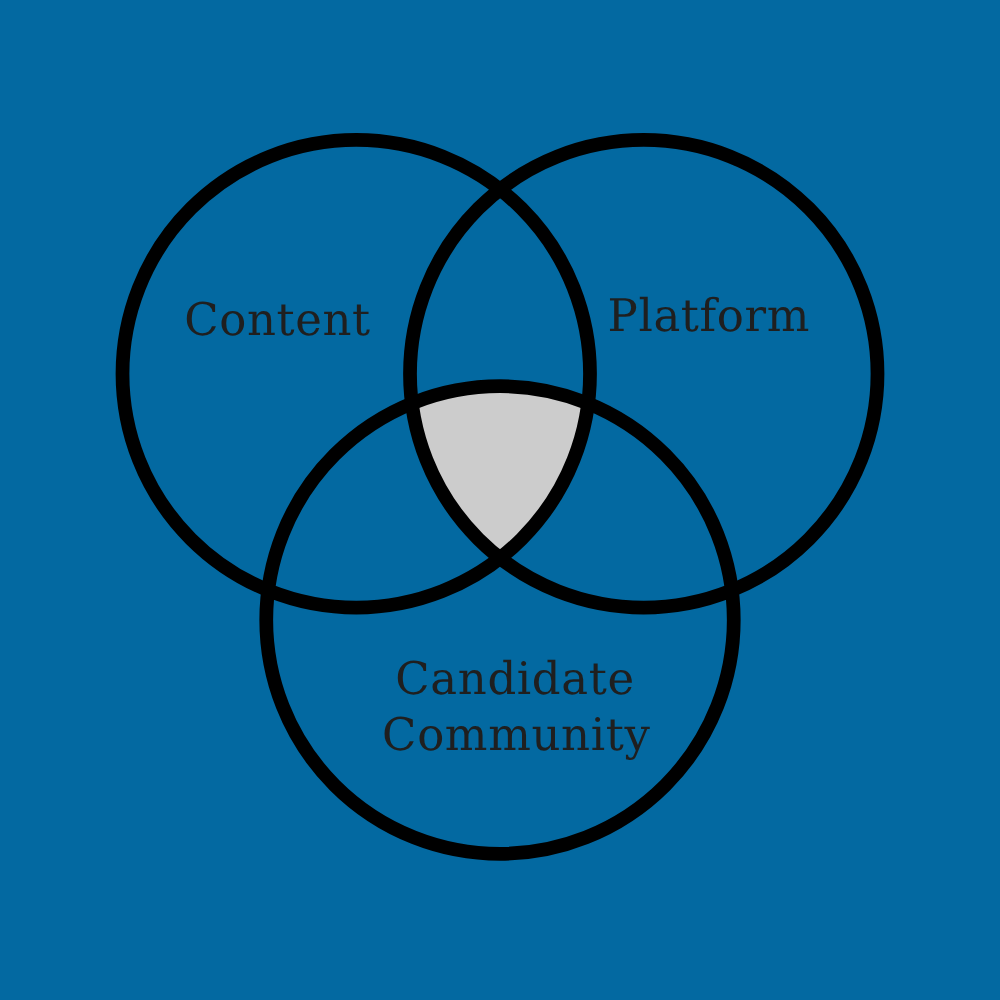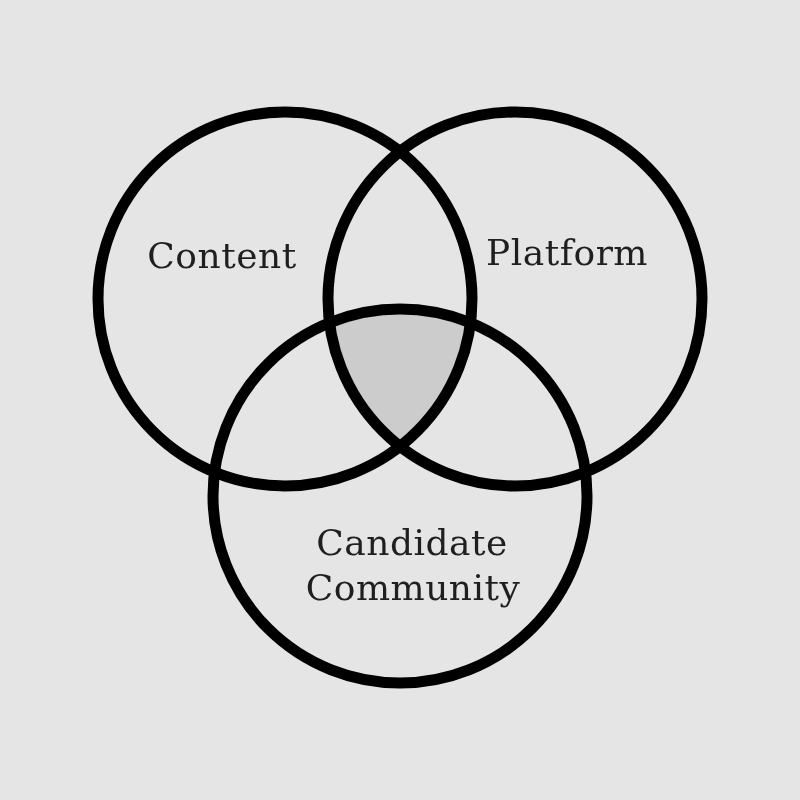--- a/index.html
+++ b/index.html
@@ -4,21 +4,21 @@
 <style>
   html, body {
     margin: 0;
     padding: 0;
     background: #ffffff;
   }
   .canvas {
     position: relative;
     width: 800px;
     height: 800px;
-    background: #e5e5e5;
+    background: #0369a1;
     overflow: hidden;
   }
   svg.venn {
     display: block;
     width: 800px;
     height: 800px;
   }
   .venn-circle {
     fill: none;
     stroke-width: 11;

